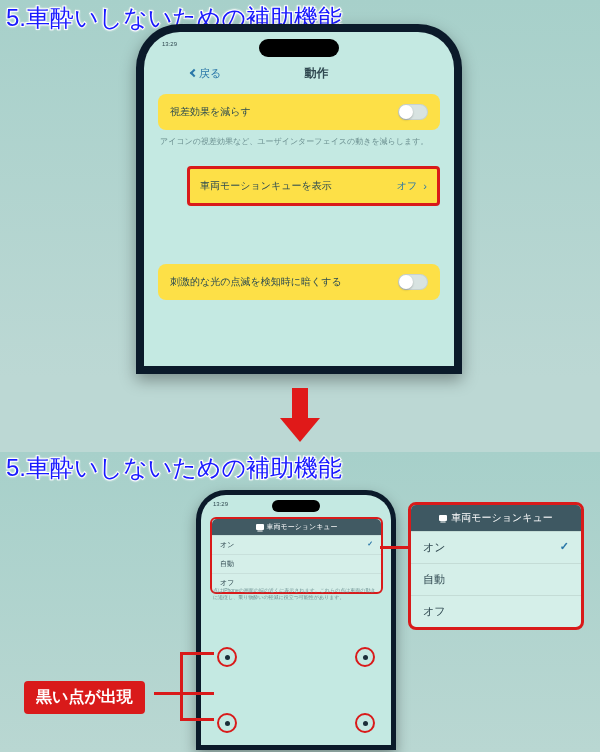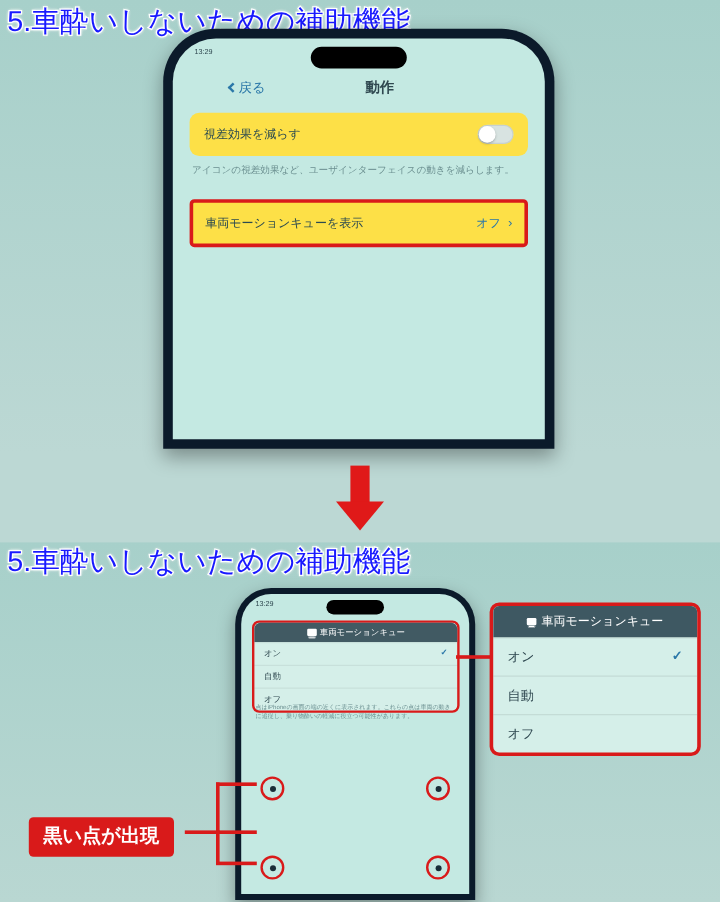--- a/index.html
+++ b/index.html
@@ -159,30 +159,34 @@
 
     <div class="list-block" style="top:62px;">
       <div class="card card-row">
         <span>視差効果を減らす</span>
         <span class="toggle"></span>
       </div>
       <div class="subtext">アイコンの視差効果など、ユーザインターフェイスの動きを減らします。</div>
     </div>
 
     <div class="list-block" style="top:134px;">
-      <div class="card card-row red-outline" style="padding:10px 10px;">
+      <div class="card card-row red-outline" style="padding:10px 10px;margin-left:29px;">
         <span>車両モーションキューを表示</span>
         <span style="display:flex;gap:6px;align-items:center;">
           <span class="row-value">オフ</span>
           <span class="chev-right-sm">›</span>
         </span>
       </div>
     </div>
 
     <div class="list-block" style="top:232px;">
+      <div class="card card-row">
+        <span style="max-width:200px">刺激的な光の点滅を検知時に暗くする</span>
+        <span class="toggle"></span>
+      </div>
     </div>
   </div>
 </div>
 
 <div class="big-arrow"></div>
 
 <div class="bot-zone"></div>
 <div class="section-title title-2">5.車酔いしないための補助機能</div>
 
 <div class="phone-bot">

